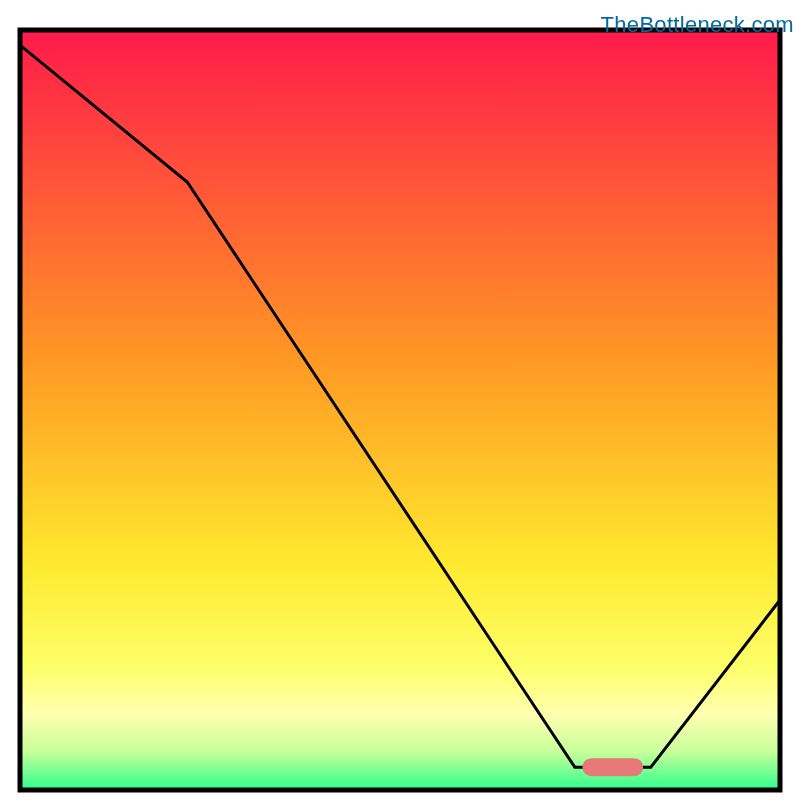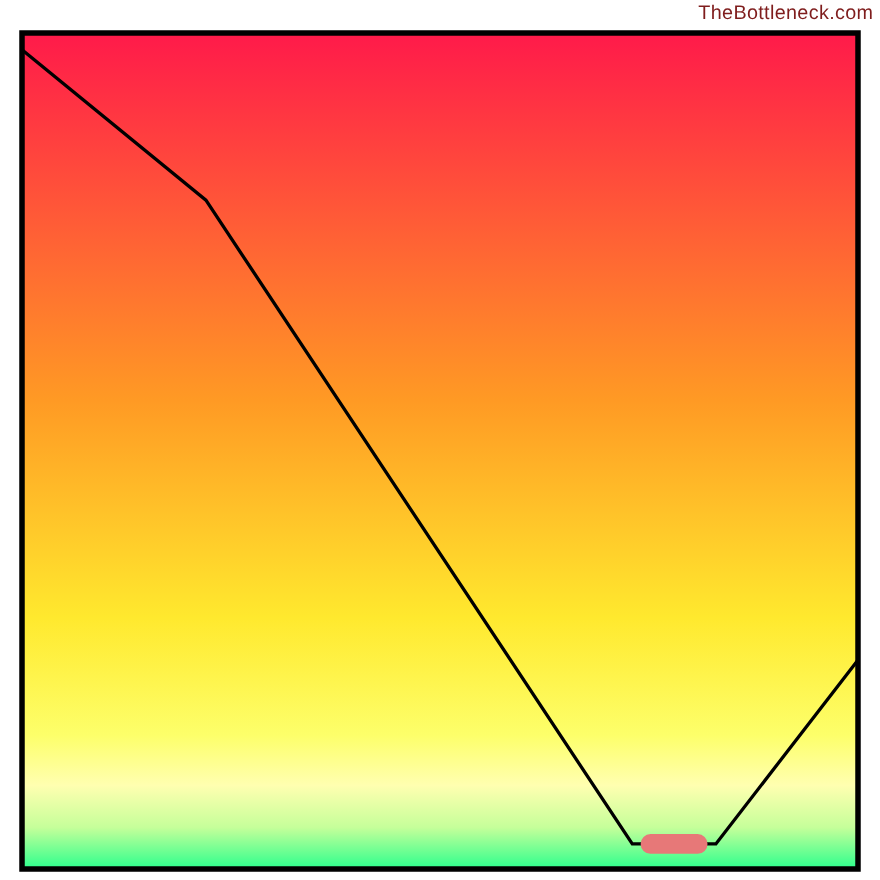--- a/index.html
+++ b/index.html
@@ -10,24 +10,24 @@
     background: #ffffff;
     font-family: Arial, Helvetica, sans-serif;
   }
   .container {
     position: relative;
     width: 800px;
     height: 800px;
   }
   .watermark {
     position: absolute;
-    top: 1px;
+    top: 12px;
     right: 6px;
-    color: #7f1d1d;
-    font-size: 18px;
+    color: #0369a1;
+    font-size: 22px;
     font-weight: 500;
     font-family: Arial, Helvetica, sans-serif;
     letter-spacing: 0.3px;
     z-index: 10;
   }
   svg {
     position: absolute;
     top: 0;
     left: 0;
   }

